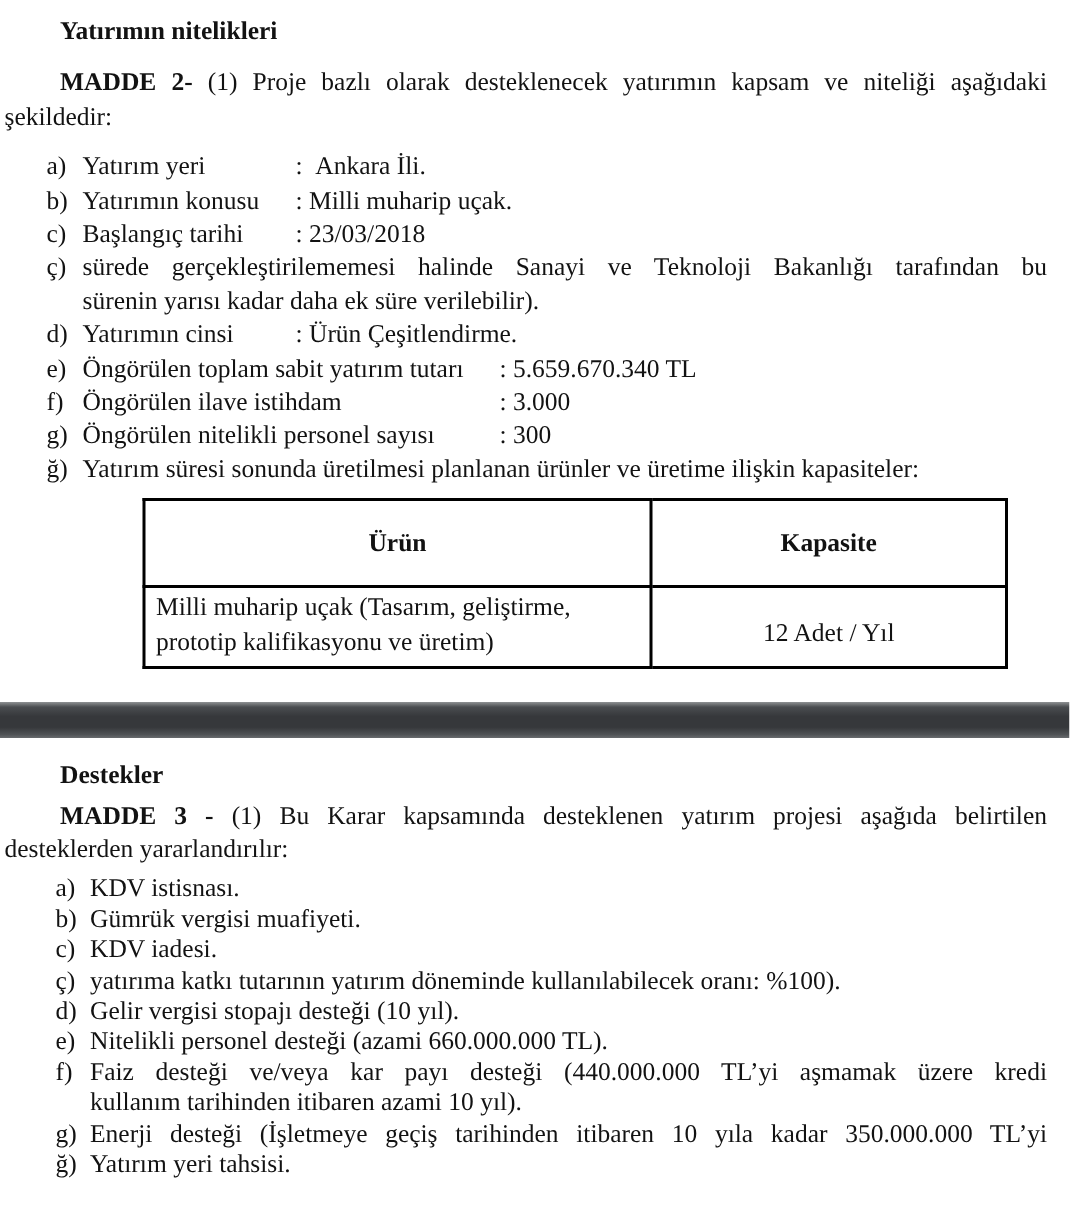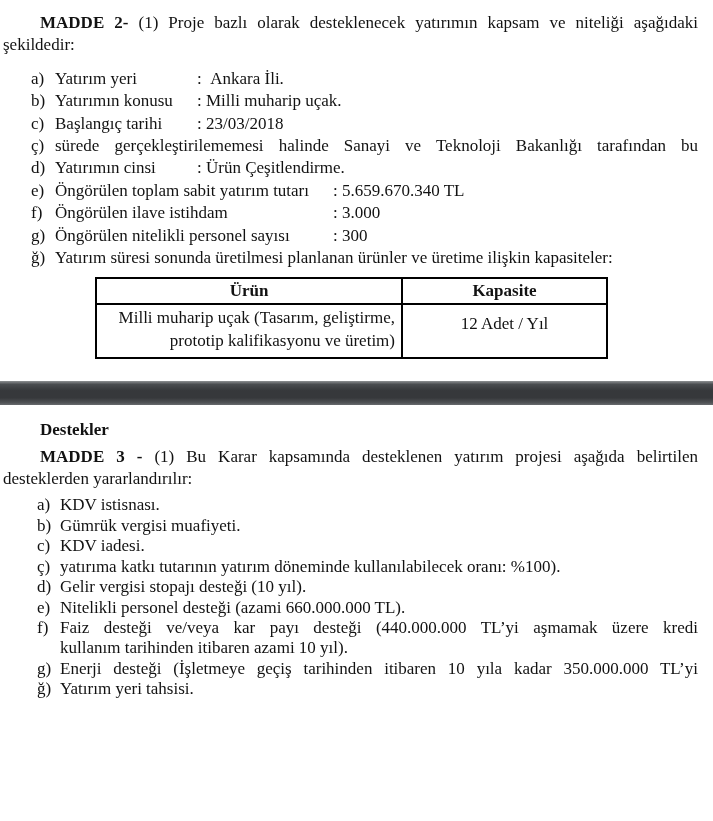--- a/index.html
+++ b/index.html
@@ -14,54 +14,56 @@
   .pl-ind{padding-left:37px;}
   .jl{text-align:justify;text-align-last:justify;}
   .list1{margin-top:11px;}
   .row{position:relative;padding-left:52px;line-height:22.4px;}
   .row .mk{position:absolute;left:28px;top:0;}
   .lbl{display:inline-block;vertical-align:top;}
   .w1{width:142px;}
   .w2{width:278px;}
   table.cap{border-collapse:collapse;margin:8px 0 0 92px;}
   table.cap th,table.cap td{border:2px solid #000;}
-  table.cap th{height:24px;text-align:center;font-size:17px;padding:0;line-height:22px;}
+  table.cap th{height:24px;text-align:center;font-size:17px;padding:16px;line-height:22px;}
   .th1{width:304px;}
   .th2{width:203px;}
   .trdata{height:54px;}
-  .cell-prod{vertical-align:top;text-align:right;padding:1px 6px 0 7px;line-height:23px;}
-  .cell-cap{vertical-align:top;text-align:center;padding-top:7px;line-height:23px;}
+  .cell-prod{vertical-align:top;text-align:left;padding:1px 6px 0 7px;line-height:23px;}
+  .cell-cap{vertical-align:top;text-align:center;padding-top:18px;line-height:23px;}
   .bar{
     height:24px;margin:22px -15px 0 -3px;
     background:linear-gradient(180deg,#8e9193 0%,#4a4d50 14%,#36383b 40%,#36383b 70%,#4f5255 90%,#686b6e 100%);
   }
   .h2{font-weight:bold;line-height:22px;margin:14px 0 0 37px;font-family:Liberation Serif, serif;}
   .para2{margin-top:5px;line-height:22px;}
   .list2{margin-top:5px;}
   .row2{position:relative;padding-left:57px;line-height:20.4px;}
   .row2 .mk{position:absolute;left:34px;top:0;}
 </style>
 </head>
 <body>
 
 <div class="page">
 
+  <div class="h1">Yatırımın nitelikleri</div>
 
   <div class="para1">
     <div class="pl-ind jl"><span class="b">MADDE 2-</span> <span>(1) Proje bazlı olarak desteklenecek yatırımın kapsam ve niteliği aşağıdaki</span></div>
     <div>şekildedir:</div>
   </div>
 
   <div class="list1">
     <div class="row"><span class="mk">a)</span><span class="lbl w1">Yatırım yeri</span><span>: &nbsp;Ankara İli.</span></div>
     <div class="row"><span class="mk">b)</span><span class="lbl w1">Yatırımın konusu</span><span>: Milli muharip uçak.</span></div>
     <div class="row"><span class="mk">c)</span><span class="lbl w1">Başlangıç tarihi</span><span>: 23/03/2018</span></div>
     <div class="row">
       <span class="mk">ç)</span>
       <div class="jl">sürede gerçekleştirilememesi halinde Sanayi ve Teknoloji Bakanlığı tarafından bu</div>
+      <div>sürenin yarısı kadar daha ek süre verilebilir).</div>
     </div>
     <div class="row"><span class="mk">d)</span><span class="lbl w1">Yatırımın cinsi</span><span>: Ürün Çeşitlendirme.</span></div>
     <div class="row"><span class="mk">e)</span><span class="lbl w2">Öngörülen toplam sabit yatırım tutarı</span><span>: 5.659.670.340 TL</span></div>
     <div class="row"><span class="mk">f)</span><span class="lbl w2">Öngörülen ilave istihdam</span><span>: 3.000</span></div>
     <div class="row"><span class="mk">g)</span><span class="lbl w2">Öngörülen nitelikli personel sayısı</span><span>: 300</span></div>
     <div class="row"><span class="mk">ğ)</span><span>Yatırım süresi sonunda üretilmesi planlanan ürünler ve üretime ilişkin kapasiteler:</span></div>
   </div>
 
   <table class="cap">
     <tbody>

